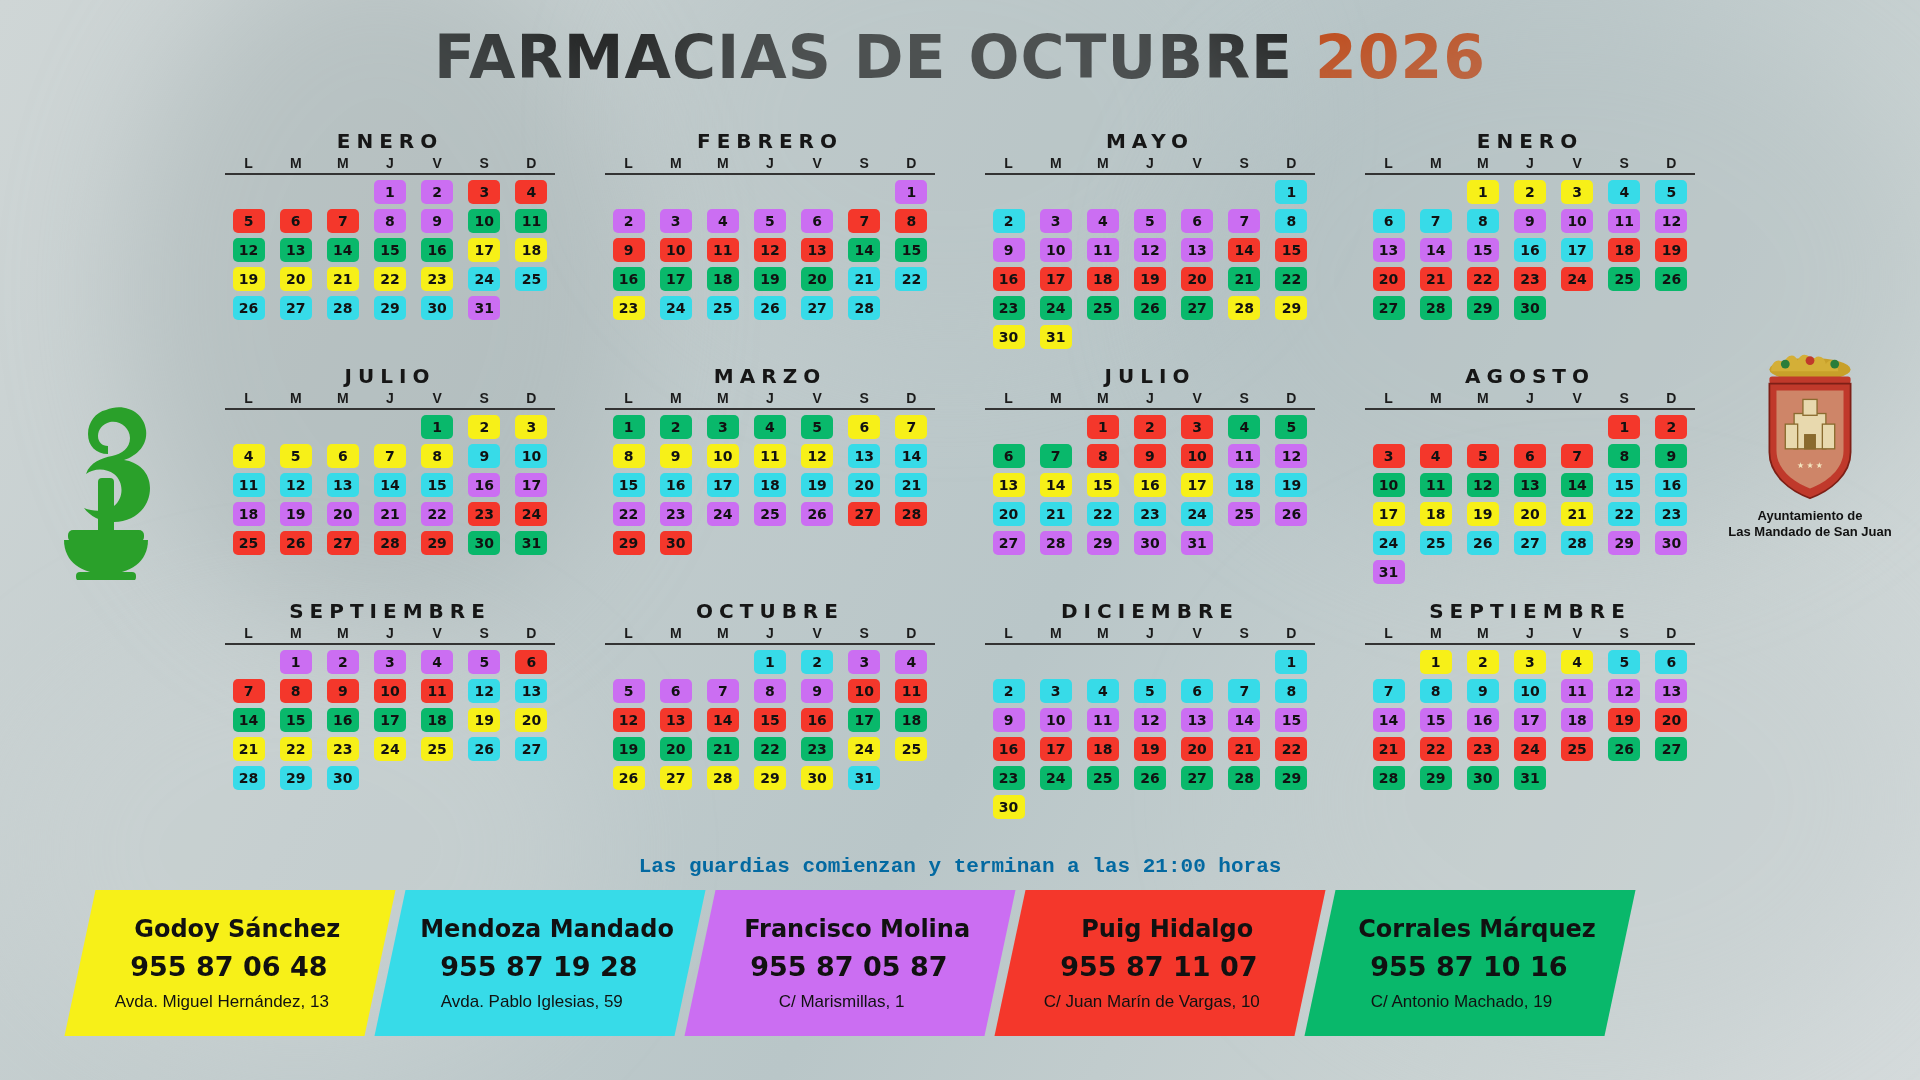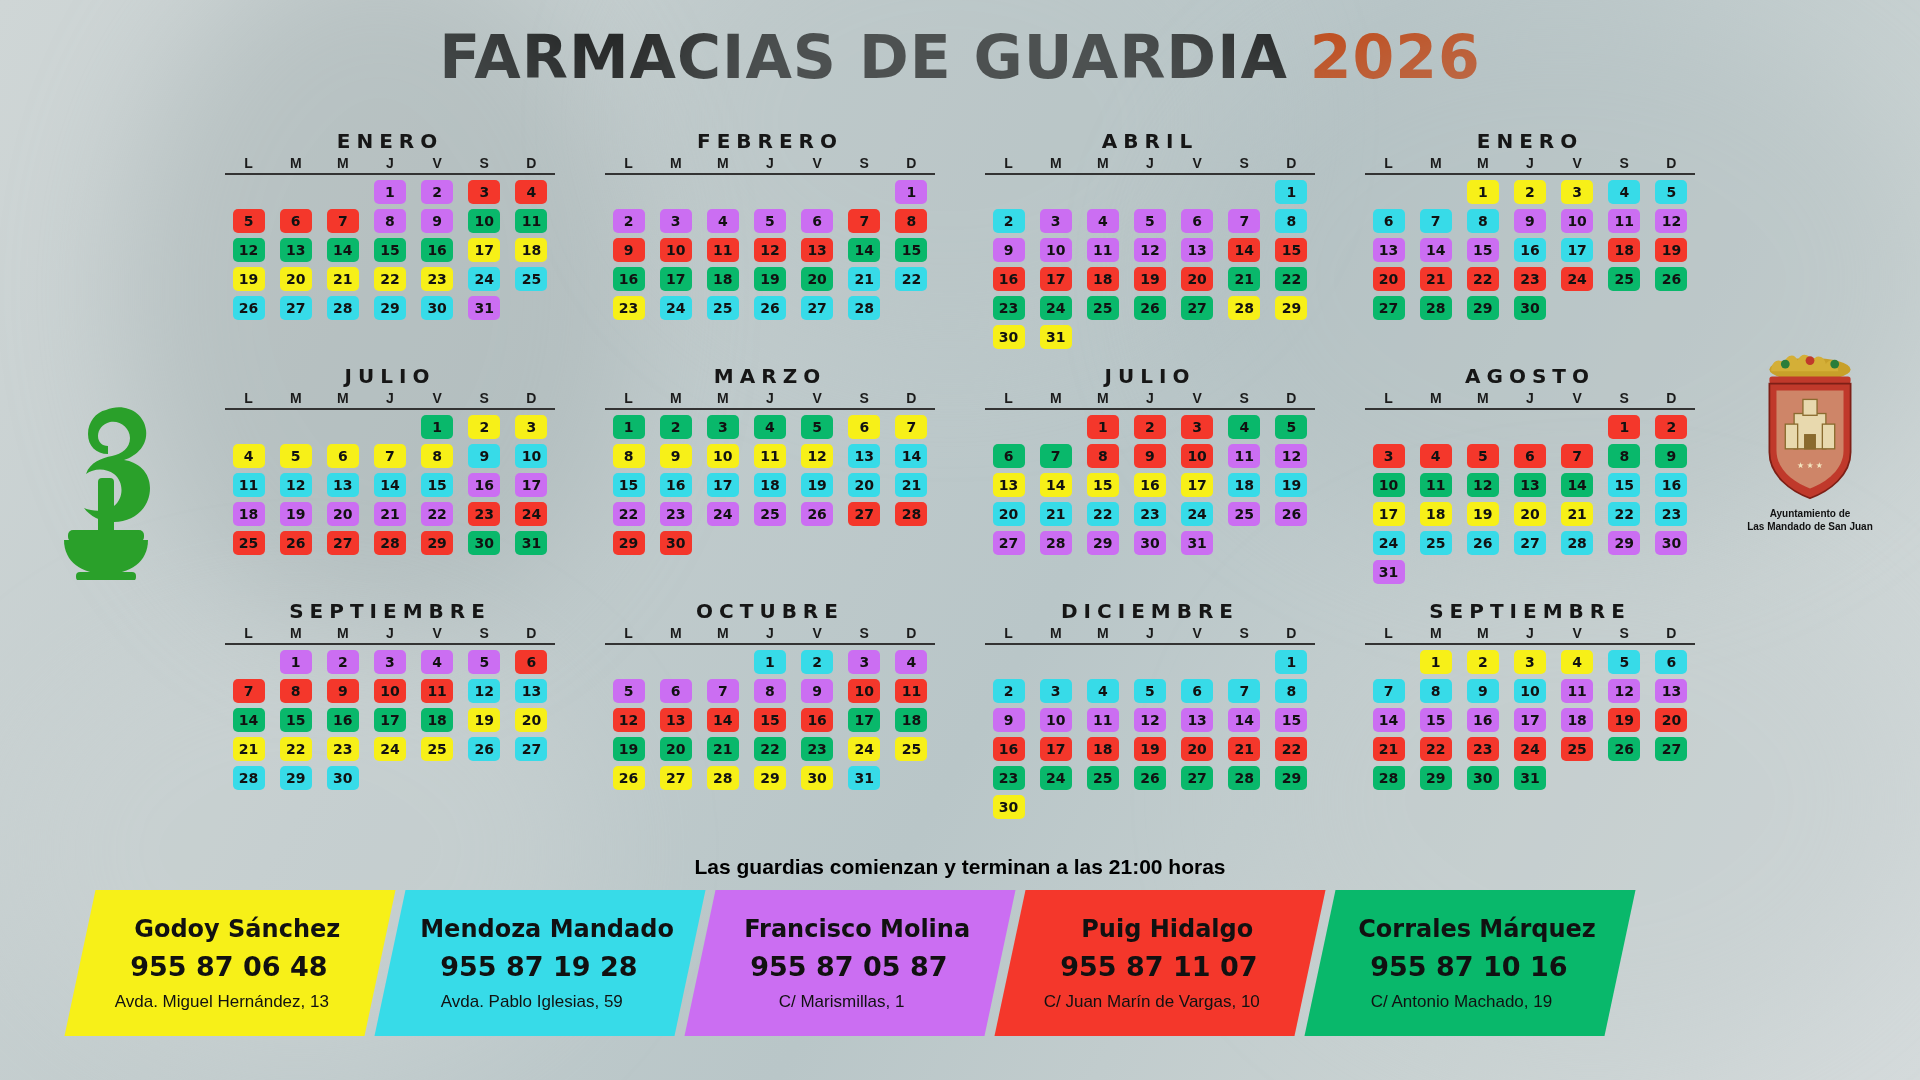--- a/index.html
+++ b/index.html
@@ -53,26 +53,26 @@
   
   .c-yellow{background:#f7f018;}
   .c-cyan{background:#37dbe8;}
   .c-purple{background:#cb6ef2;}
   .c-red{background:#f4372b;}
   .c-green{background:#09b86b;}
 
   
   .logo{position:absolute;left:10px;top:380px;width:200px;height:200px;}
   .crest{position:absolute;right:20px;top:350px;width:180px;text-align:center;}
-  .crest-caption{font-size:10px;font-weight:bold;color:#111;line-height:1.25;margin-top:4px;}
+  .crest-caption{font-size:13px;font-weight:bold;color:#111;line-height:1.25;margin-top:4px;}
 
   .note{
     position:absolute;left:0;right:0;top:855px;text-align:center;
-    font-size:21px;font-weight:bold;color:#000000;
-    font-family:Liberation Sans, sans-serif;
+    font-size:21px;font-weight:bold;color:#0369a1;
+    font-family:Liberation Mono, monospace;
   }
 
   .legend{
     position:absolute;left:80px;top:890px;width:1770px;height:150px;
     display:flex;gap:10px;
   }
   .lg{
     position:relative;width:300px;height:146px;
     transform:skewX(-12deg);
     display:flex;flex-direction:column;align-items:center;justify-content:center;
@@ -87,21 +87,21 @@
 
 <div class="page">
 
   <div class="bg-blob b1"></div>
   <div class="bg-blob b2"></div>
   <div class="bg-blob b3"></div>
   <div class="bg-blob b4"></div>
   <div class="bg-blob b5"></div>
 
   <div class="title">
-    <span>FARMACIAS DE GUARDIA</span>
+    <span>FARMACIAS DE OCTUBRE</span>
     <span class="year">2026</span>
   </div>
 
   <div class="logo">
     <svg viewBox="0 0 200 200" width="200" height="200" aria-hidden="true">
       <g fill="#2aa02a">
         <path d="M96 30c18-8 38 2 40 20 2 16-10 26-22 30 14 2 26 12 26 28 0 20-16 34-36 34-14 0-24-6-30-14 10 4 22 4 30-2 10-8 10-24 0-32-8-6-20-6-28 0 4-12 16-16 26-18 10-2 18-8 18-18 0-10-10-18-20-16-8 2-12 8-12 14 0 6 4 10 10 10v8c-12 0-20-8-20-20 0-12 8-22 18-24z"></path>
         <rect x="88" y="98" width="16" height="56" rx="4"></rect>
         <rect x="58" y="150" width="76" height="12" rx="5"></rect>
         <path d="M54 160h84c0 22-18 34-42 34s-42-12-42-34z"></path>
@@ -346,21 +346,21 @@
           </div>
           <div class="cell">
             <div class="day c-cyan">27</div>
           </div>
           <div class="cell">
             <div class="day c-cyan">28</div>
           </div>
         </div>
       </div>
       <div class="month">
-        <div class="month-name">ABRIL</div>
+        <div class="month-name">MAYO</div>
         <div class="dow">
           <span>L</span>
           <span>M</span>
           <span>M</span>
           <span>J</span>
           <span>V</span>
           <span>S</span>
           <span>D</span>
         </div>
         <div class="days">

